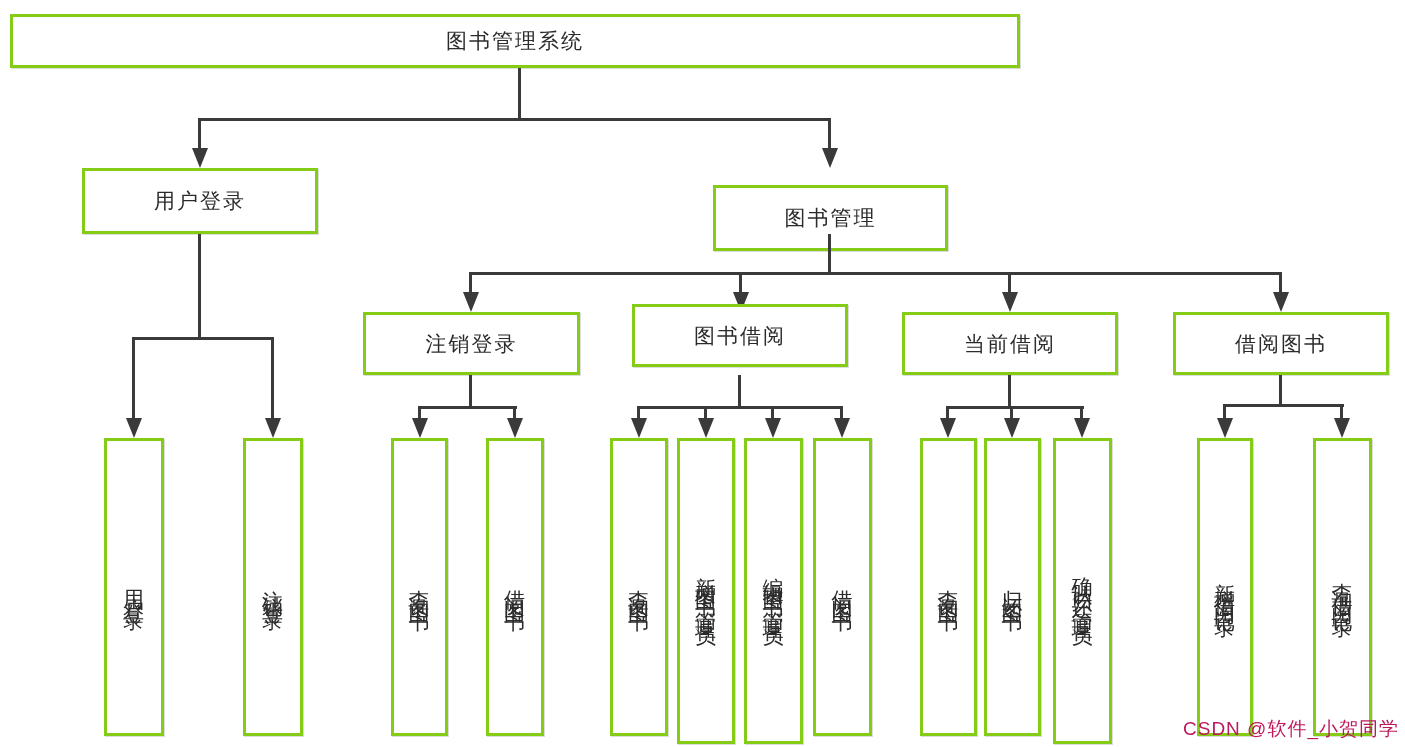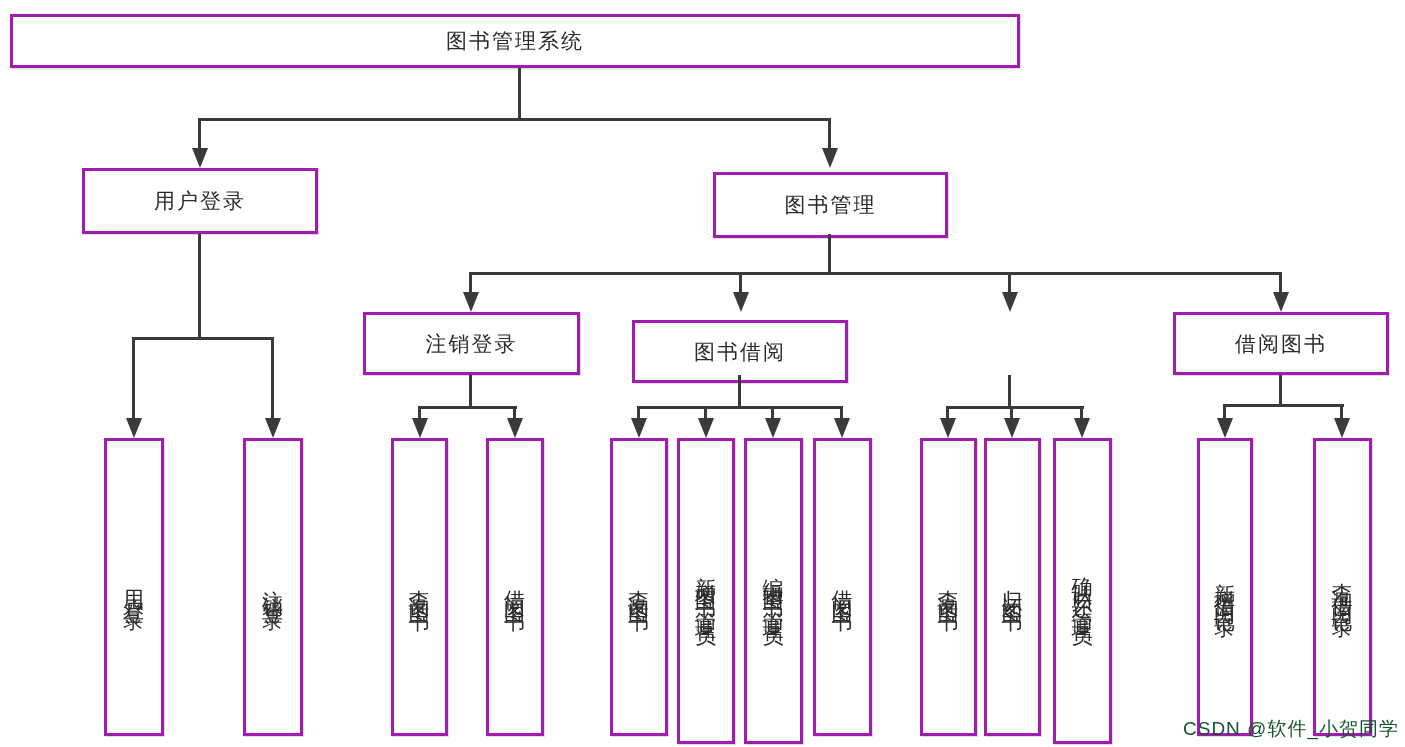--- a/index.html
+++ b/index.html
@@ -6,21 +6,21 @@
   .canvas{
     position:relative;
     width:1405px;height:747px;
     background:#ffffff;
     font-family:"Liberation Sans","DejaVu Sans",sans-serif;
     overflow:hidden;
   }
   .box{
     position:absolute;
     box-sizing:border-box;
-    border:3px solid #a21caf;
+    border:3px solid #84cc16;
     background:#ffffff;
     display:flex;
     align-items:center;
     justify-content:center;
     color:#2b2b2b;
     font-size:21px;
     letter-spacing:2px;
     text-align:center;
     box-shadow:1px 1px 0 rgba(120,120,120,0.25);
   }
@@ -35,63 +35,64 @@
   .hl{position:absolute;height:3px;background:#3a3a3a;}
   .arrow{
     position:absolute;
     width:0;height:0;
     border-left:8px solid transparent;
     border-right:8px solid transparent;
     border-top:20px solid #3a3a3a;
   }
   .watermark{
     position:absolute;
-    color:#14532d;
+    color:#be185d;
     font-size:19px;
     letter-spacing:1px;
     white-space:nowrap;
   }
 </style>
 </head>
 <body>
 
 <div class="canvas">
 
   <div class="box" style="left:10px;top:14px;width:1010px;height:54px;">图书管理系统</div>
 
   <div class="vl" style="left:518px;top:68px;height:50px;"></div>
   <div class="hl" style="left:199px;top:118px;width:632px;"></div>
   <div class="vl" style="left:198px;top:118px;height:32px;"></div>
   <div class="arrow" style="left:192px;top:148px;"></div>
   <div class="vl" style="left:828px;top:118px;height:32px;"></div>
   <div class="arrow" style="left:822px;top:148px;"></div>
 
   <div class="box" style="left:82px;top:168px;width:236px;height:66px;">用户登录</div>
-  <div class="box" style="left:713px;top:172px;width:235px;height:66px;">图书管理</div>
+  <div class="box" style="left:713px;top:185px;width:235px;height:66px;">图书管理</div>
 
   <div class="vl" style="left:198px;top:234px;height:103px;"></div>
   <div class="hl" style="left:132px;top:337px;width:142px;"></div>
   <div class="vl" style="left:132px;top:337px;height:83px;"></div>
   <div class="arrow" style="left:126px;top:418px;"></div>
   <div class="vl" style="left:271px;top:337px;height:83px;"></div>
   <div class="arrow" style="left:265px;top:418px;"></div>
 
   <div class="vl" style="left:828px;top:234px;height:40px;"></div>
   <div class="hl" style="left:469px;top:272px;width:813px;"></div>
   <div class="vl" style="left:469px;top:272px;height:22px;"></div>
   <div class="arrow" style="left:463px;top:292px;"></div>
   <div class="vl" style="left:739px;top:272px;height:22px;"></div>
   <div class="arrow" style="left:733px;top:292px;"></div>
   <div class="vl" style="left:1008px;top:272px;height:22px;"></div>
   <div class="arrow" style="left:1002px;top:292px;"></div>
   <div class="vl" style="left:1279px;top:272px;height:22px;"></div>
   <div class="arrow" style="left:1273px;top:292px;"></div>
 
   <div class="box" style="left:363px;top:312px;width:217px;height:63px;">注销登录</div>
-  <div class="box" style="left:632px;top:320px;width:216px;height:63px;">图书借阅</div>
+  <div class="box" style="left:632px;top:304px;width:216px;height:63px;">图书借阅</div>
+  <div class="box" style="left:902px;top:312px;width:216px;height:63px;">当前借阅</div>
   <div class="box" style="left:1173px;top:312px;width:216px;height:63px;">借阅图书</div>
 
   <div class="vl" style="left:469px;top:375px;height:31px;"></div>
   <div class="hl" style="left:418px;top:406px;width:99px;"></div>
   <div class="vl" style="left:418px;top:406px;height:14px;"></div>
   <div class="arrow" style="left:412px;top:418px;"></div>
   <div class="vl" style="left:513px;top:406px;height:14px;"></div>
   <div class="arrow" style="left:507px;top:418px;"></div>
 
   <div class="vl" style="left:738px;top:375px;height:31px;"></div>

